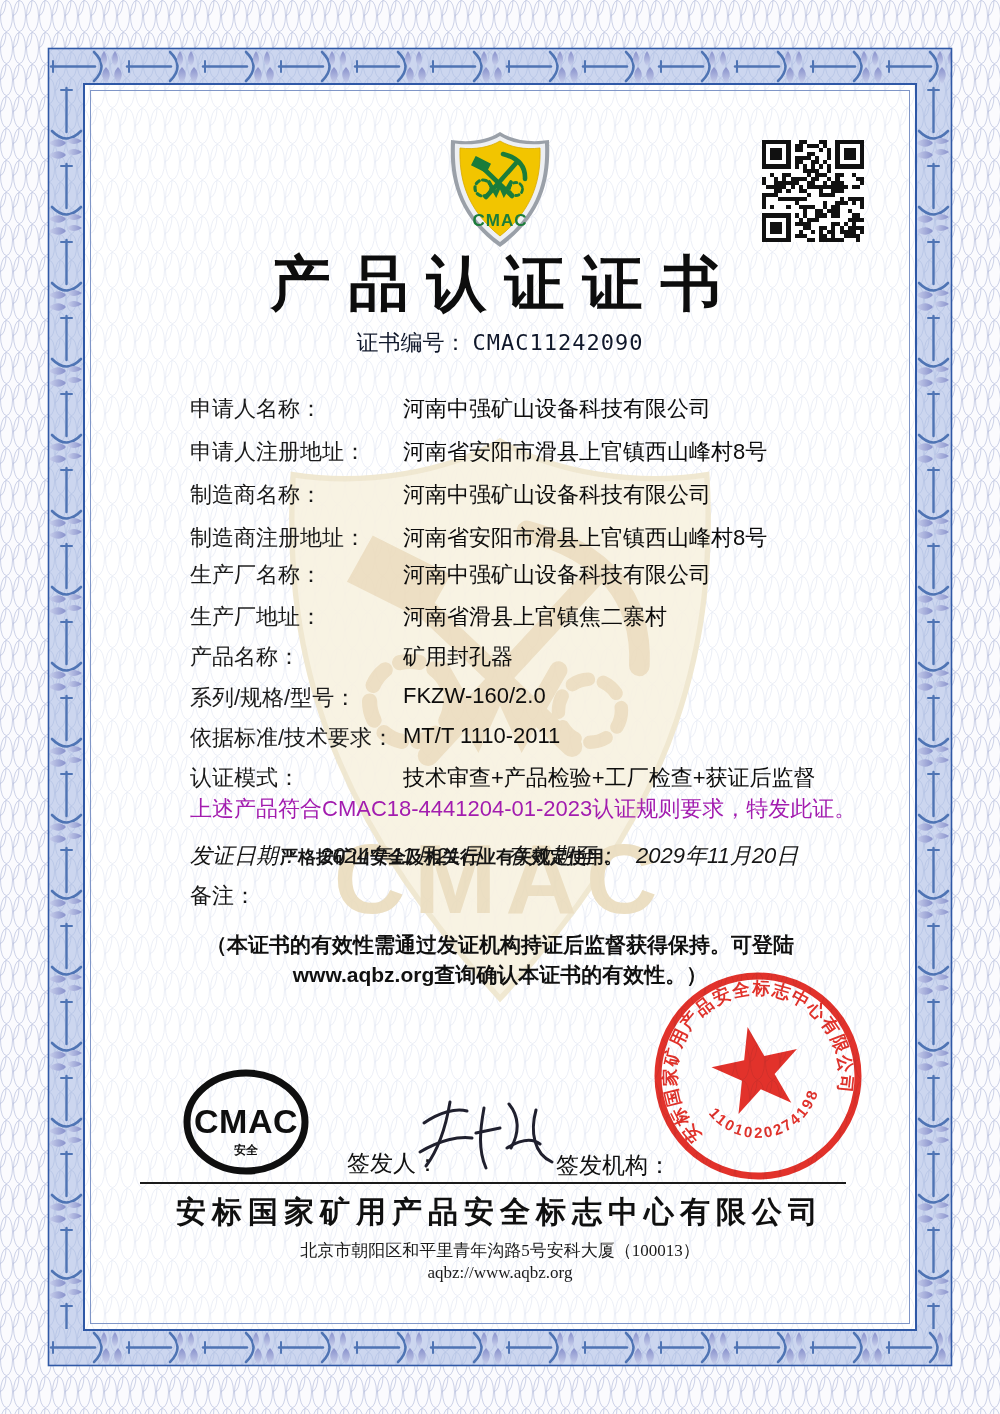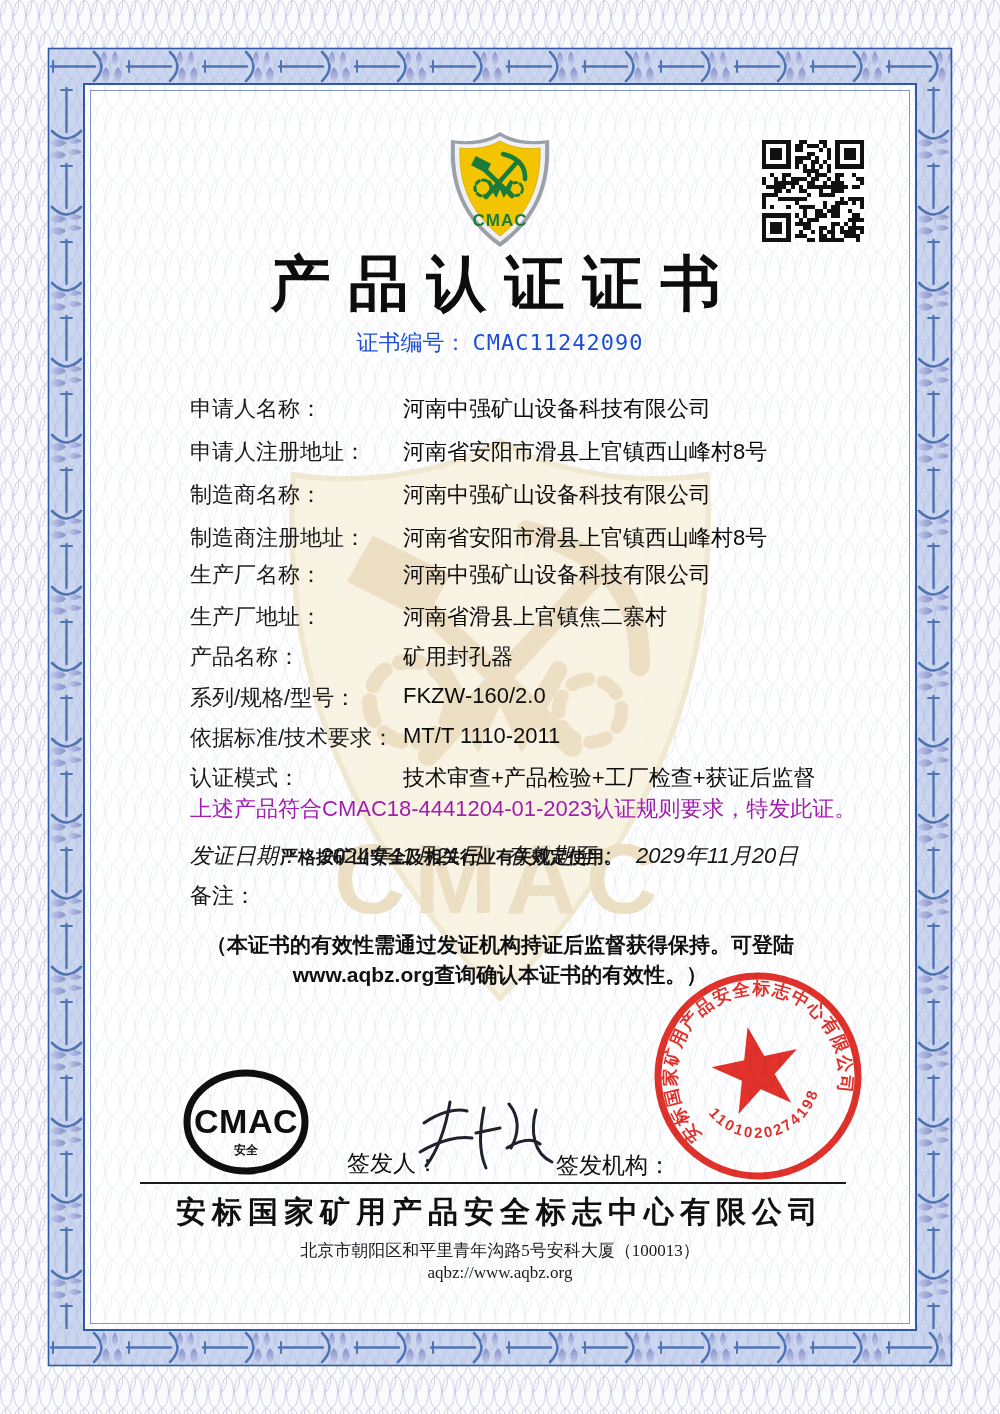--- a/index.html
+++ b/index.html
@@ -5,21 +5,21 @@
   html,body{margin:0;padding:0;background:#e9ebf3;}
   .page{position:relative;width:1000px;height:1414px;overflow:hidden;background:#fdfdfe;
         font-family:"Liberation Sans",sans-serif;color:#151515;}
   .abs{position:absolute;}
   svg{display:block;}
   .nowrap{white-space:nowrap;}
 
   .title{left:0;top:244px;width:100%;text-align:center;
          font-family:"Liberation Serif",serif;font-weight:bold;font-size:60px;
          letter-spacing:18px;padding-left:9px;box-sizing:border-box;color:#0d0d0d;}
-  .certno{left:0;top:328px;width:100%;text-align:center;font-size:22px;color:#1d4ed8;}
+  .certno{left:0;top:328px;width:100%;text-align:center;font-size:22px;color:#0f172a;}
   .certno .num{font-family:"DejaVu Sans Mono","Liberation Mono",monospace;letter-spacing:1px;}
 
   .fields{left:190px;top:8px;width:720px;height:1348px;}
   .frow{position:absolute;left:0;height:30px;}
   .flabel{position:absolute;left:0;font-size:22px;white-space:nowrap;color:#1b1b1b;}
   .fvalue{position:absolute;left:213px;font-size:22px;font-weight:400;white-space:nowrap;color:#0c0c0c;}
 
   .statement{left:190px;top:794px;font-size:22px;white-space:nowrap;color:#a21caf;}
   .drow{left:190px;top:841px;width:720px;height:30px;}
   .dlabel,.dvalue{position:absolute;font-size:22px;white-space:nowrap;font-style:italic;}

